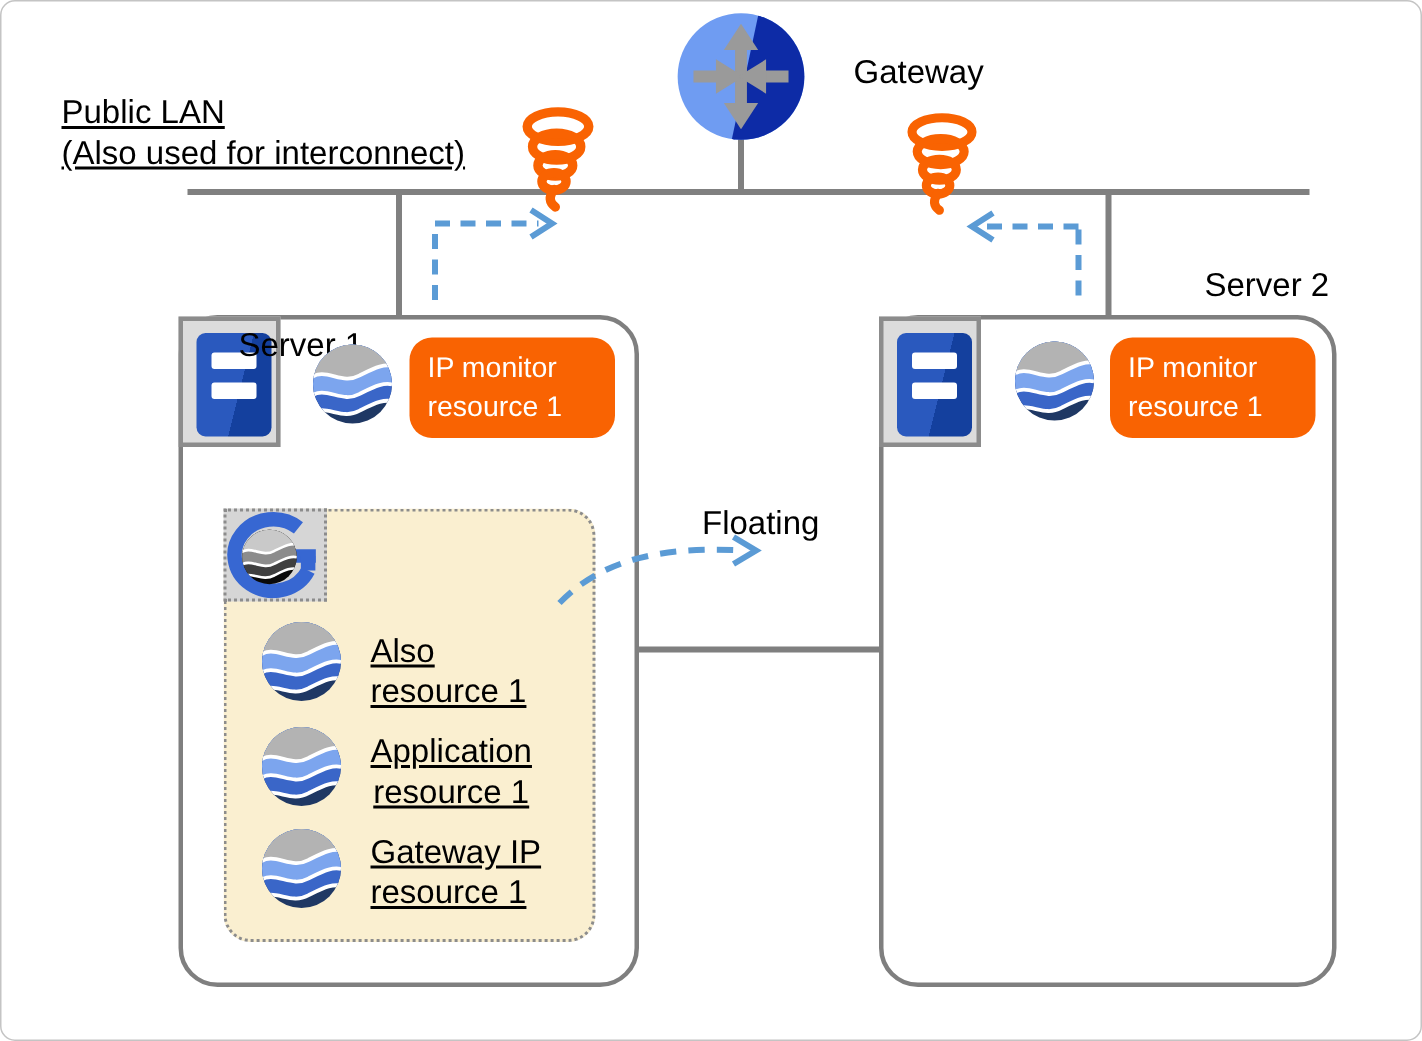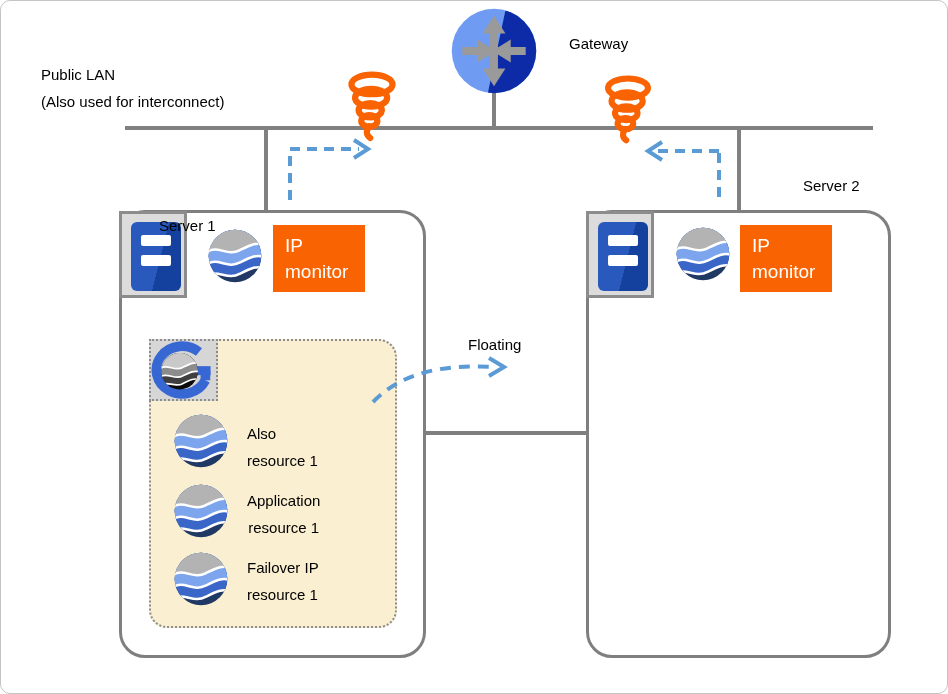--- a/index.html
+++ b/index.html
@@ -2,22 +2,22 @@
 <html><head>
 <meta charset="utf-8">
 <style>
   html,body { margin:0; padding:0; background:#fff; }
   .stage {
     position:relative; width:948px; height:694px;
     font-family:"Liberation Sans", sans-serif;
     background:#fff; border:1px solid #C4C4C4; border-radius:10px;
     box-sizing:border-box; overflow:hidden;
   }
-  .t { position:absolute; font-size:15px; color:#000; white-space:nowrap; z-index:4; }
-  .t .ln { display:block; line-height:27px; }
+  .t { position:absolute; font-size:22px; color:#000; white-space:nowrap; z-index:4; }
+  .t .ln { display:block; line-height:27px;text-decoration:underline; }
   .box {
     position:absolute; background:#fff; border:3px solid #7F7F7F;
     border-radius:26px; z-index:1; box-sizing:border-box;
   }
   .grp {
     position:absolute; left:148px; top:338px; width:248px; height:289px;
     background:#FAEFD0; border:2px dotted #8C8C8C; border-radius:18px;
     z-index:2; box-sizing:border-box;
   }
   .gsq {
@@ -28,22 +28,22 @@
     position:absolute; width:68px; height:87px; background:#DCDCDC;
     border:3px solid #8C8C8C; z-index:3; box-sizing:border-box;
   }
   .srvblue {
     position:absolute; left:9px; top:8px; width:50px; height:69px;
     background:linear-gradient(104deg, #2A59BE 57%, #14409E 57%);
     border-radius:6px;
   }
   .bar { position:absolute; left:10px; width:30px; height:11px; background:#fff; border-radius:2px; }
   .iplabel {
-    position:absolute; width:92px; height:67px; background:#F96302;
-    border-radius:0; color:#fff; z-index:4; box-sizing:border-box;
+    position:absolute; width:137px; height:67px; background:#F96302;
+    border-radius:15px; color:#fff; z-index:4; box-sizing:border-box;
     padding:8px 0 0 12px; font-size:19px; line-height:26px;
   }
   .icon { position:absolute; z-index:4; }
   .overlay { position:absolute; left:0; top:0; z-index:5; pointer-events:none; }
   .topicon { position:absolute; z-index:6; }
 </style>
 </head>
 <body>
 
 <div class="stage">
@@ -208,17 +208,17 @@
     </svg>
   <div class="t" style="left:246px; top:486px;text-align:center;">
     <span class="ln">Application</span>
     <span class="ln">resource 1</span>
   </div>
 
   <svg class="icon" style="left:172px; top:550px;" width="56" height="56" viewBox="0 0 100 100">
       <use href="#ball-color"></use>
     </svg>
   <div class="t" style="left:246px; top:553px;">
-    <span class="ln">Failover IP</span>
+    <span class="ln">Gateway IP</span>
     <span class="ln">resource 1</span>
   </div>
 
 </div>
 
 </body></html>

